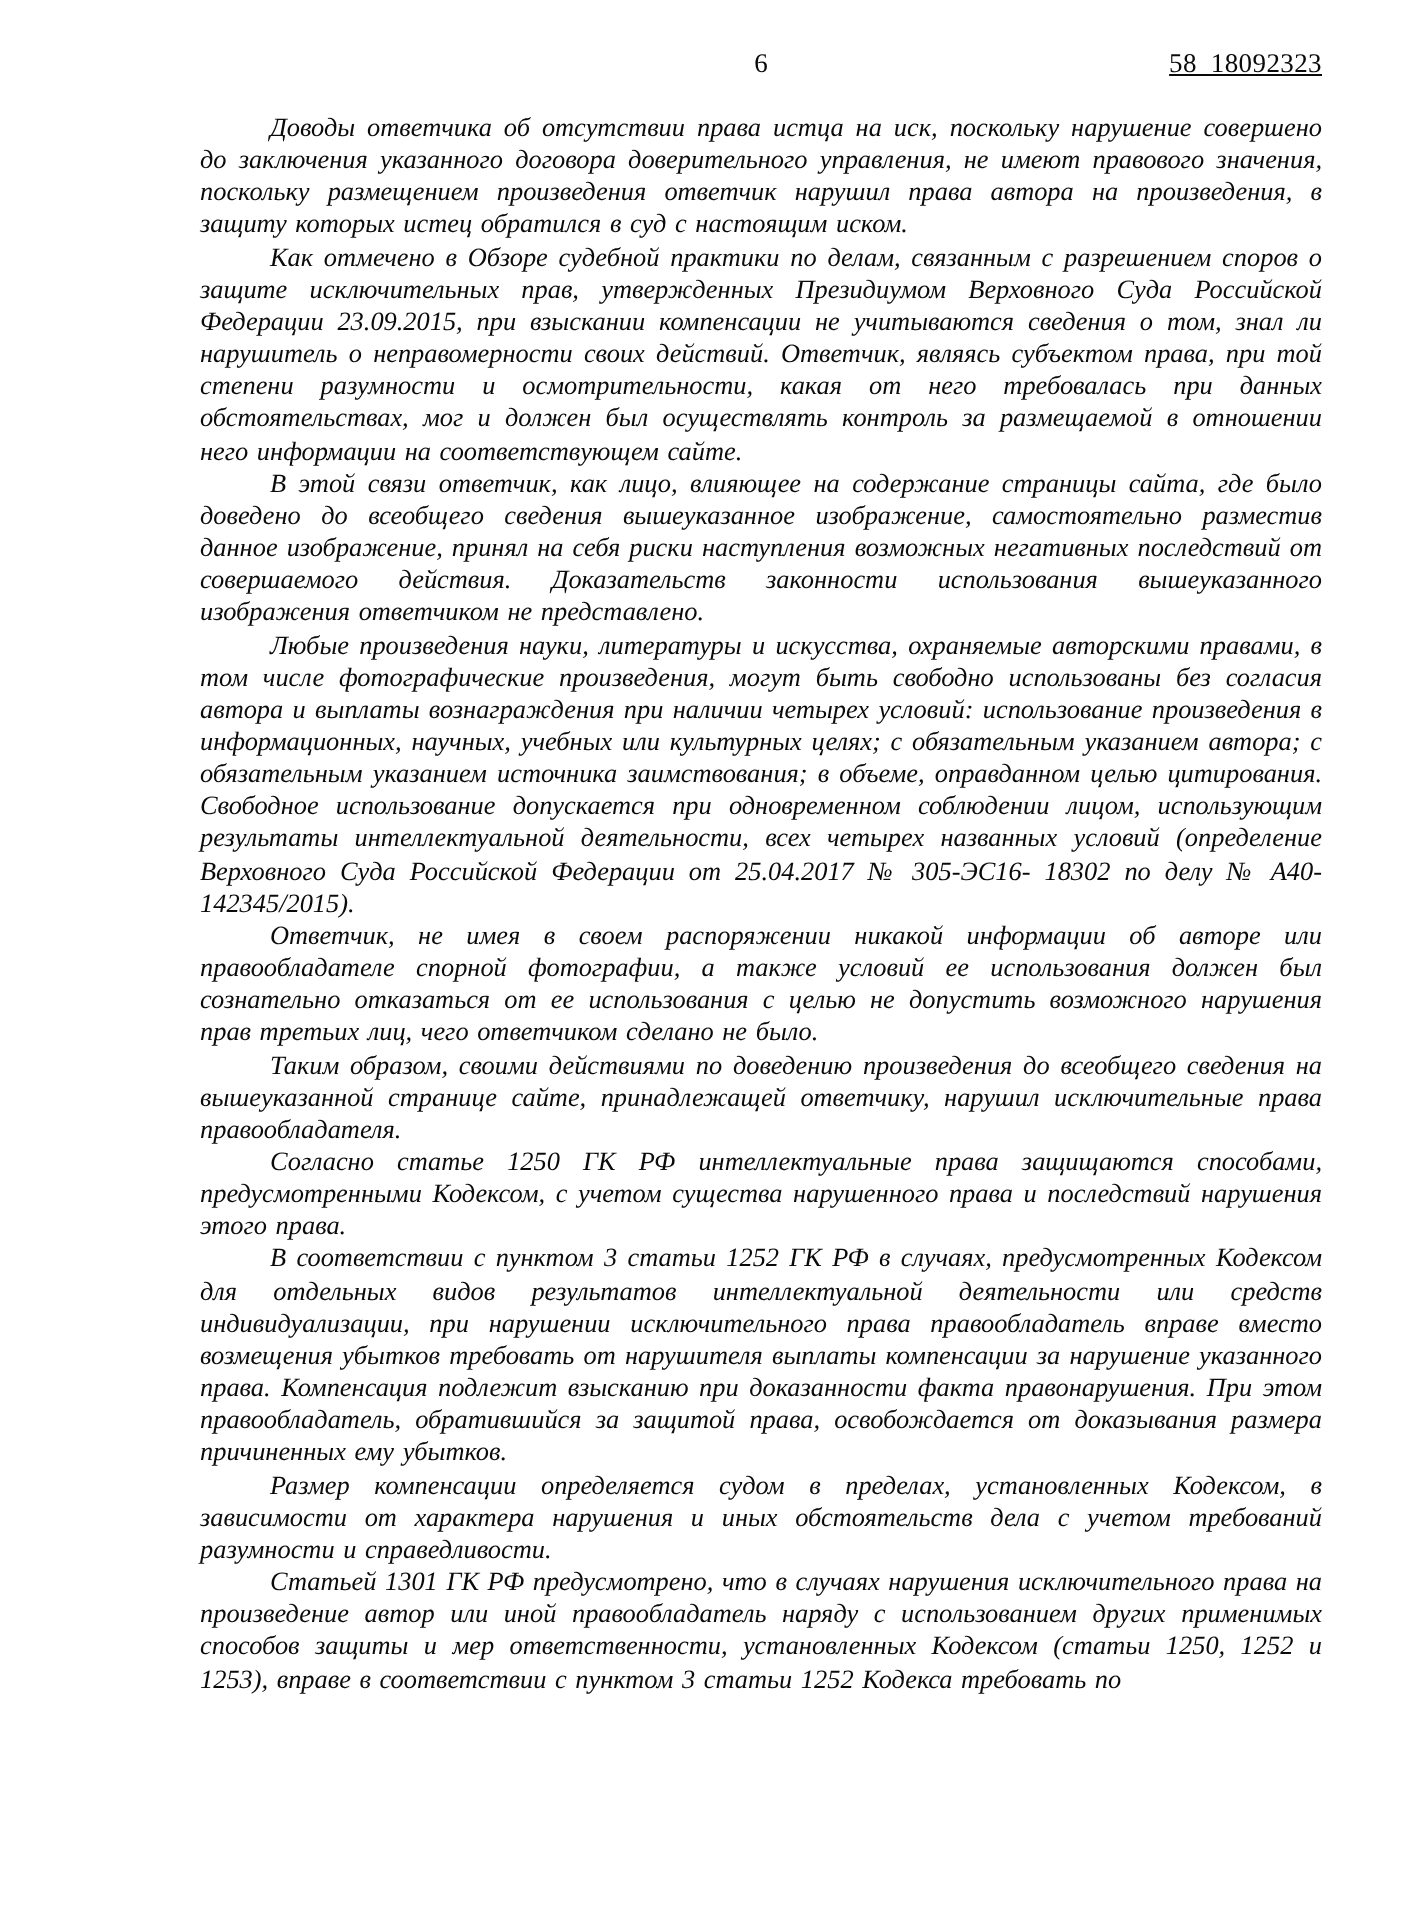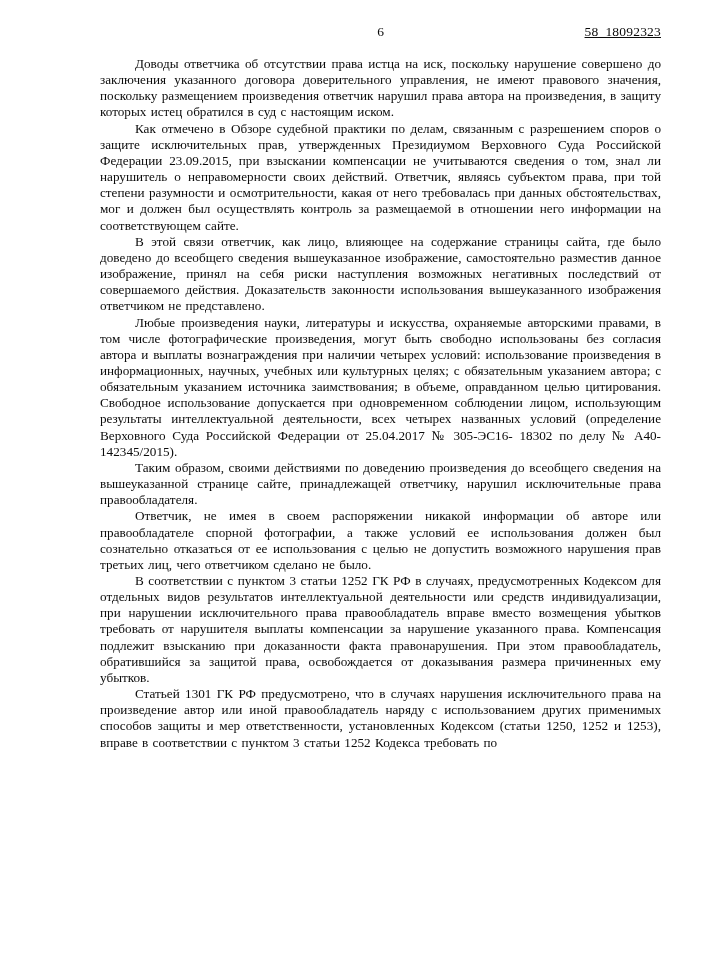--- a/index.html
+++ b/index.html
@@ -36,20 +36,21 @@
     right: 0;
     top: 0;
     letter-spacing: 0.2px;
     text-decoration: underline;
   }
   .content {
     position: absolute;
     left: 100px;
     top: 56px;
     width: 561px;
+    font-style: italic;
   }
   .content p {
     margin: 0;
     padding: 0;
     font-size: 13.2px;
     line-height: 16.15px;
     text-align: justify;
     text-indent: 35px;
     word-spacing: 1px;
   }
@@ -62,19 +63,21 @@
   <div class="header">
     <span class="page-number">6</span>
     <span class="case-number">58_18092323</span>
   </div>
 
   <div class="content">
     <p>Доводы ответчика об отсутствии права истца на иск, поскольку нарушение совершено до заключения указанного договора доверительного управления, не имеют правового значения, поскольку размещением произведения ответчик нарушил права автора на произведения, в защиту которых истец обратился в суд с настоящим иском.</p>
     <p>Как отмечено в Обзоре судебной практики по делам, связанным с разрешением споров о защите исключительных прав, утвержденных Президиумом Верховного Суда Российской Федерации 23.09.2015, при взыскании компенсации не учитываются сведения о том, знал ли нарушитель о неправомерности своих действий. Ответчик, являясь субъектом права, при той степени разумности и осмотрительности, какая от него требовалась при данных обстоятельствах, мог и должен был осуществлять контроль за размещаемой в отношении него информации на соответствующем сайте.</p>
     <p>В этой связи ответчик, как лицо, влияющее на содержание страницы сайта, где было доведено до всеобщего сведения вышеуказанное изображение, самостоятельно разместив данное изображение, принял на себя риски наступления возможных негативных последствий от совершаемого действия. Доказательств законности использования вышеуказанного изображения ответчиком не представлено.</p>
     <p>Любые произведения науки, литературы и искусства, охраняемые авторскими правами, в том числе фотографические произведения, могут быть свободно использованы без согласия автора и выплаты вознаграждения при наличии четырех условий: использование произведения в информационных, научных, учебных или культурных целях; с обязательным указанием автора; с обязательным указанием источника заимствования; в объеме, оправданном целью цитирования. Свободное использование допускается при одновременном соблюдении лицом, использующим результаты интеллектуальной деятельности, всех четырех названных условий (определение Верховного Суда Российской Федерации от 25.04.2017 № 305-ЭС16- 18302 по делу № А40- 142345/2015).</p>
+    <p>Ответчик, не имея в своем распоряжении никакой информации об авторе или правообладателе спорной фотографии, а также условий ее использования должен был сознательно отказаться от ее использования с целью не допустить возможного нарушения прав третьих лиц, чего ответчиком сделано не было.</p>
     <p>Таким образом, своими действиями по доведению произведения до всеобщего сведения на вышеуказанной странице сайте, принадлежащей ответчику, нарушил исключительные права правообладателя.</p>
-    <p>Ответчик, не имея в своем распоряжении никакой информации об авторе или правообладателе спорной фотографии, а также условий ее использования должен был сознательно отказаться от ее использования с целью не допустить возможного нарушения прав третьих лиц, чего ответчиком сделано не было.</p>
+    <p>Согласно статье 1250 ГК РФ интеллектуальные права защищаются способами, предусмотренными Кодексом, с учетом существа нарушенного права и последствий нарушения этого права.</p>
     <p>В соответствии с пунктом 3 статьи 1252 ГК РФ в случаях, предусмотренных Кодексом для отдельных видов результатов интеллектуальной деятельности или средств индивидуализации, при нарушении исключительного права правообладатель вправе вместо возмещения убытков требовать от нарушителя выплаты компенсации за нарушение указанного права. Компенсация подлежит взысканию при доказанности факта правонарушения. При этом правообладатель, обратившийся за защитой права, освобождается от доказывания размера причиненных ему убытков.</p>
+    <p>Размер компенсации определяется судом в пределах, установленных Кодексом, в зависимости от характера нарушения и иных обстоятельств дела с учетом требований разумности и справедливости.</p>
     <p>Статьей 1301 ГК РФ предусмотрено, что в случаях нарушения исключительного права на произведение автор или иной правообладатель наряду с использованием других применимых способов защиты и мер ответственности, установленных Кодексом (статьи 1250, 1252 и 1253), вправе в соответствии с пунктом 3 статьи 1252 Кодекса требовать по</p>
   </div>
 
 </div>
 
 </body></html>

